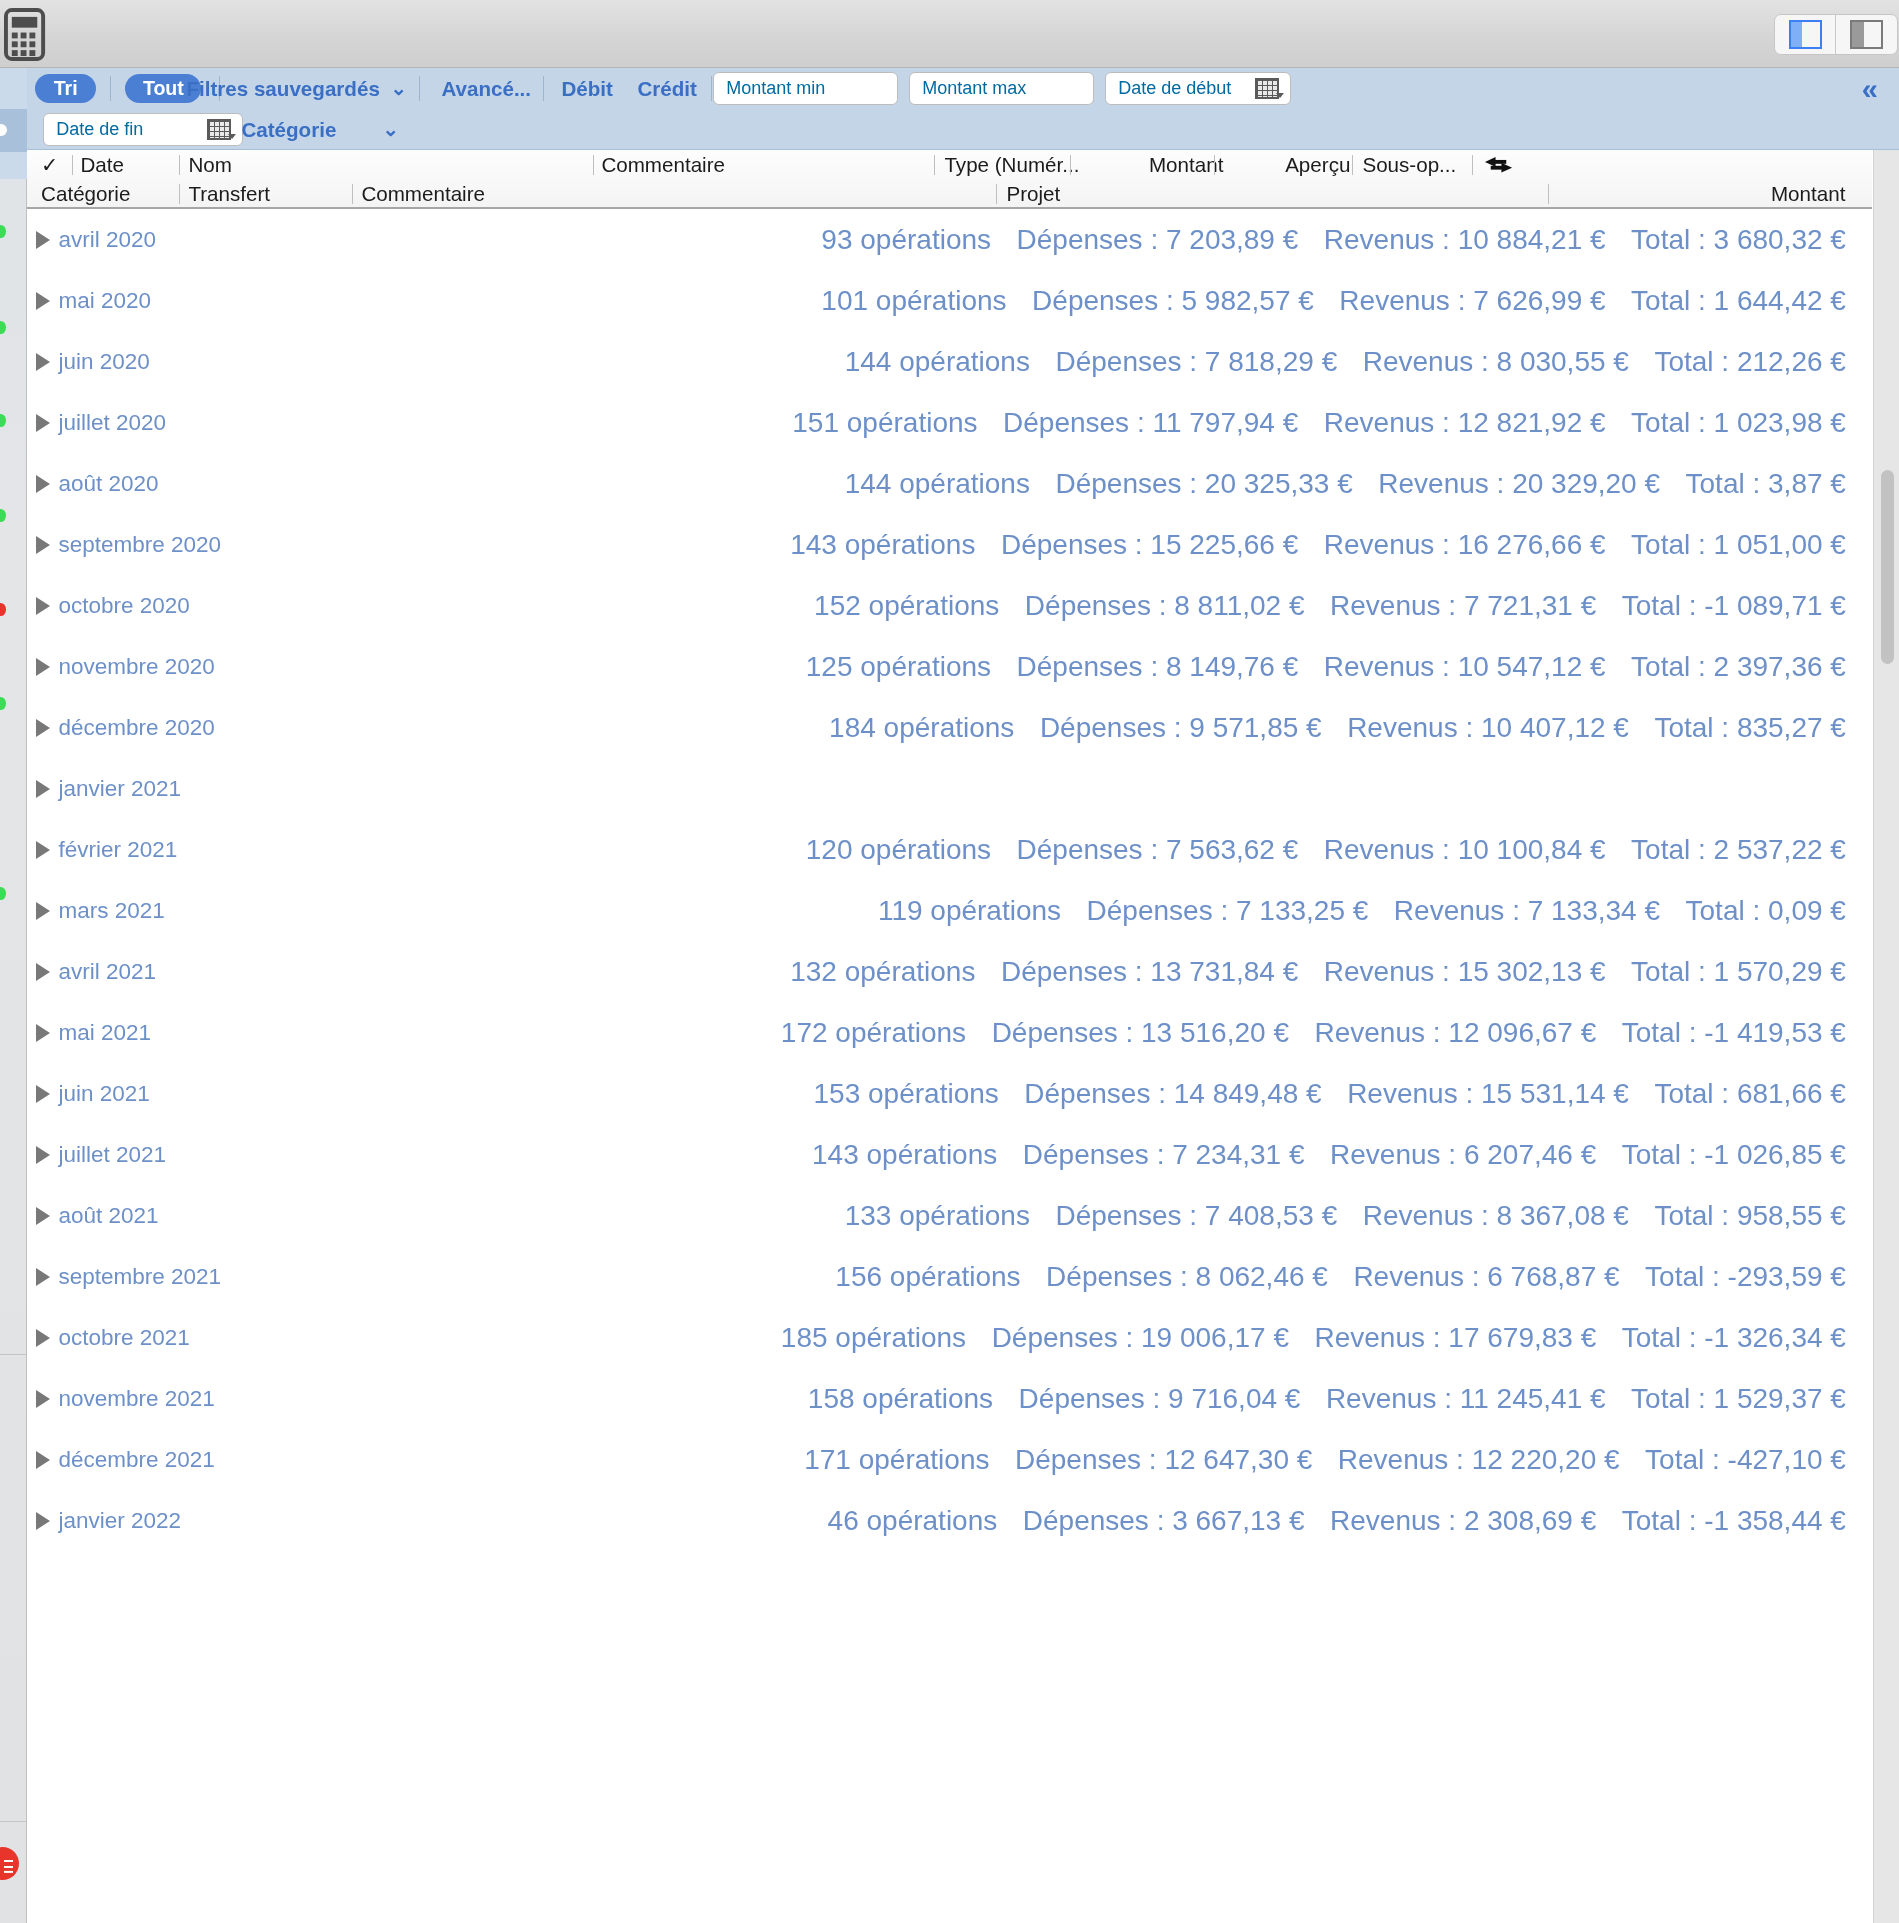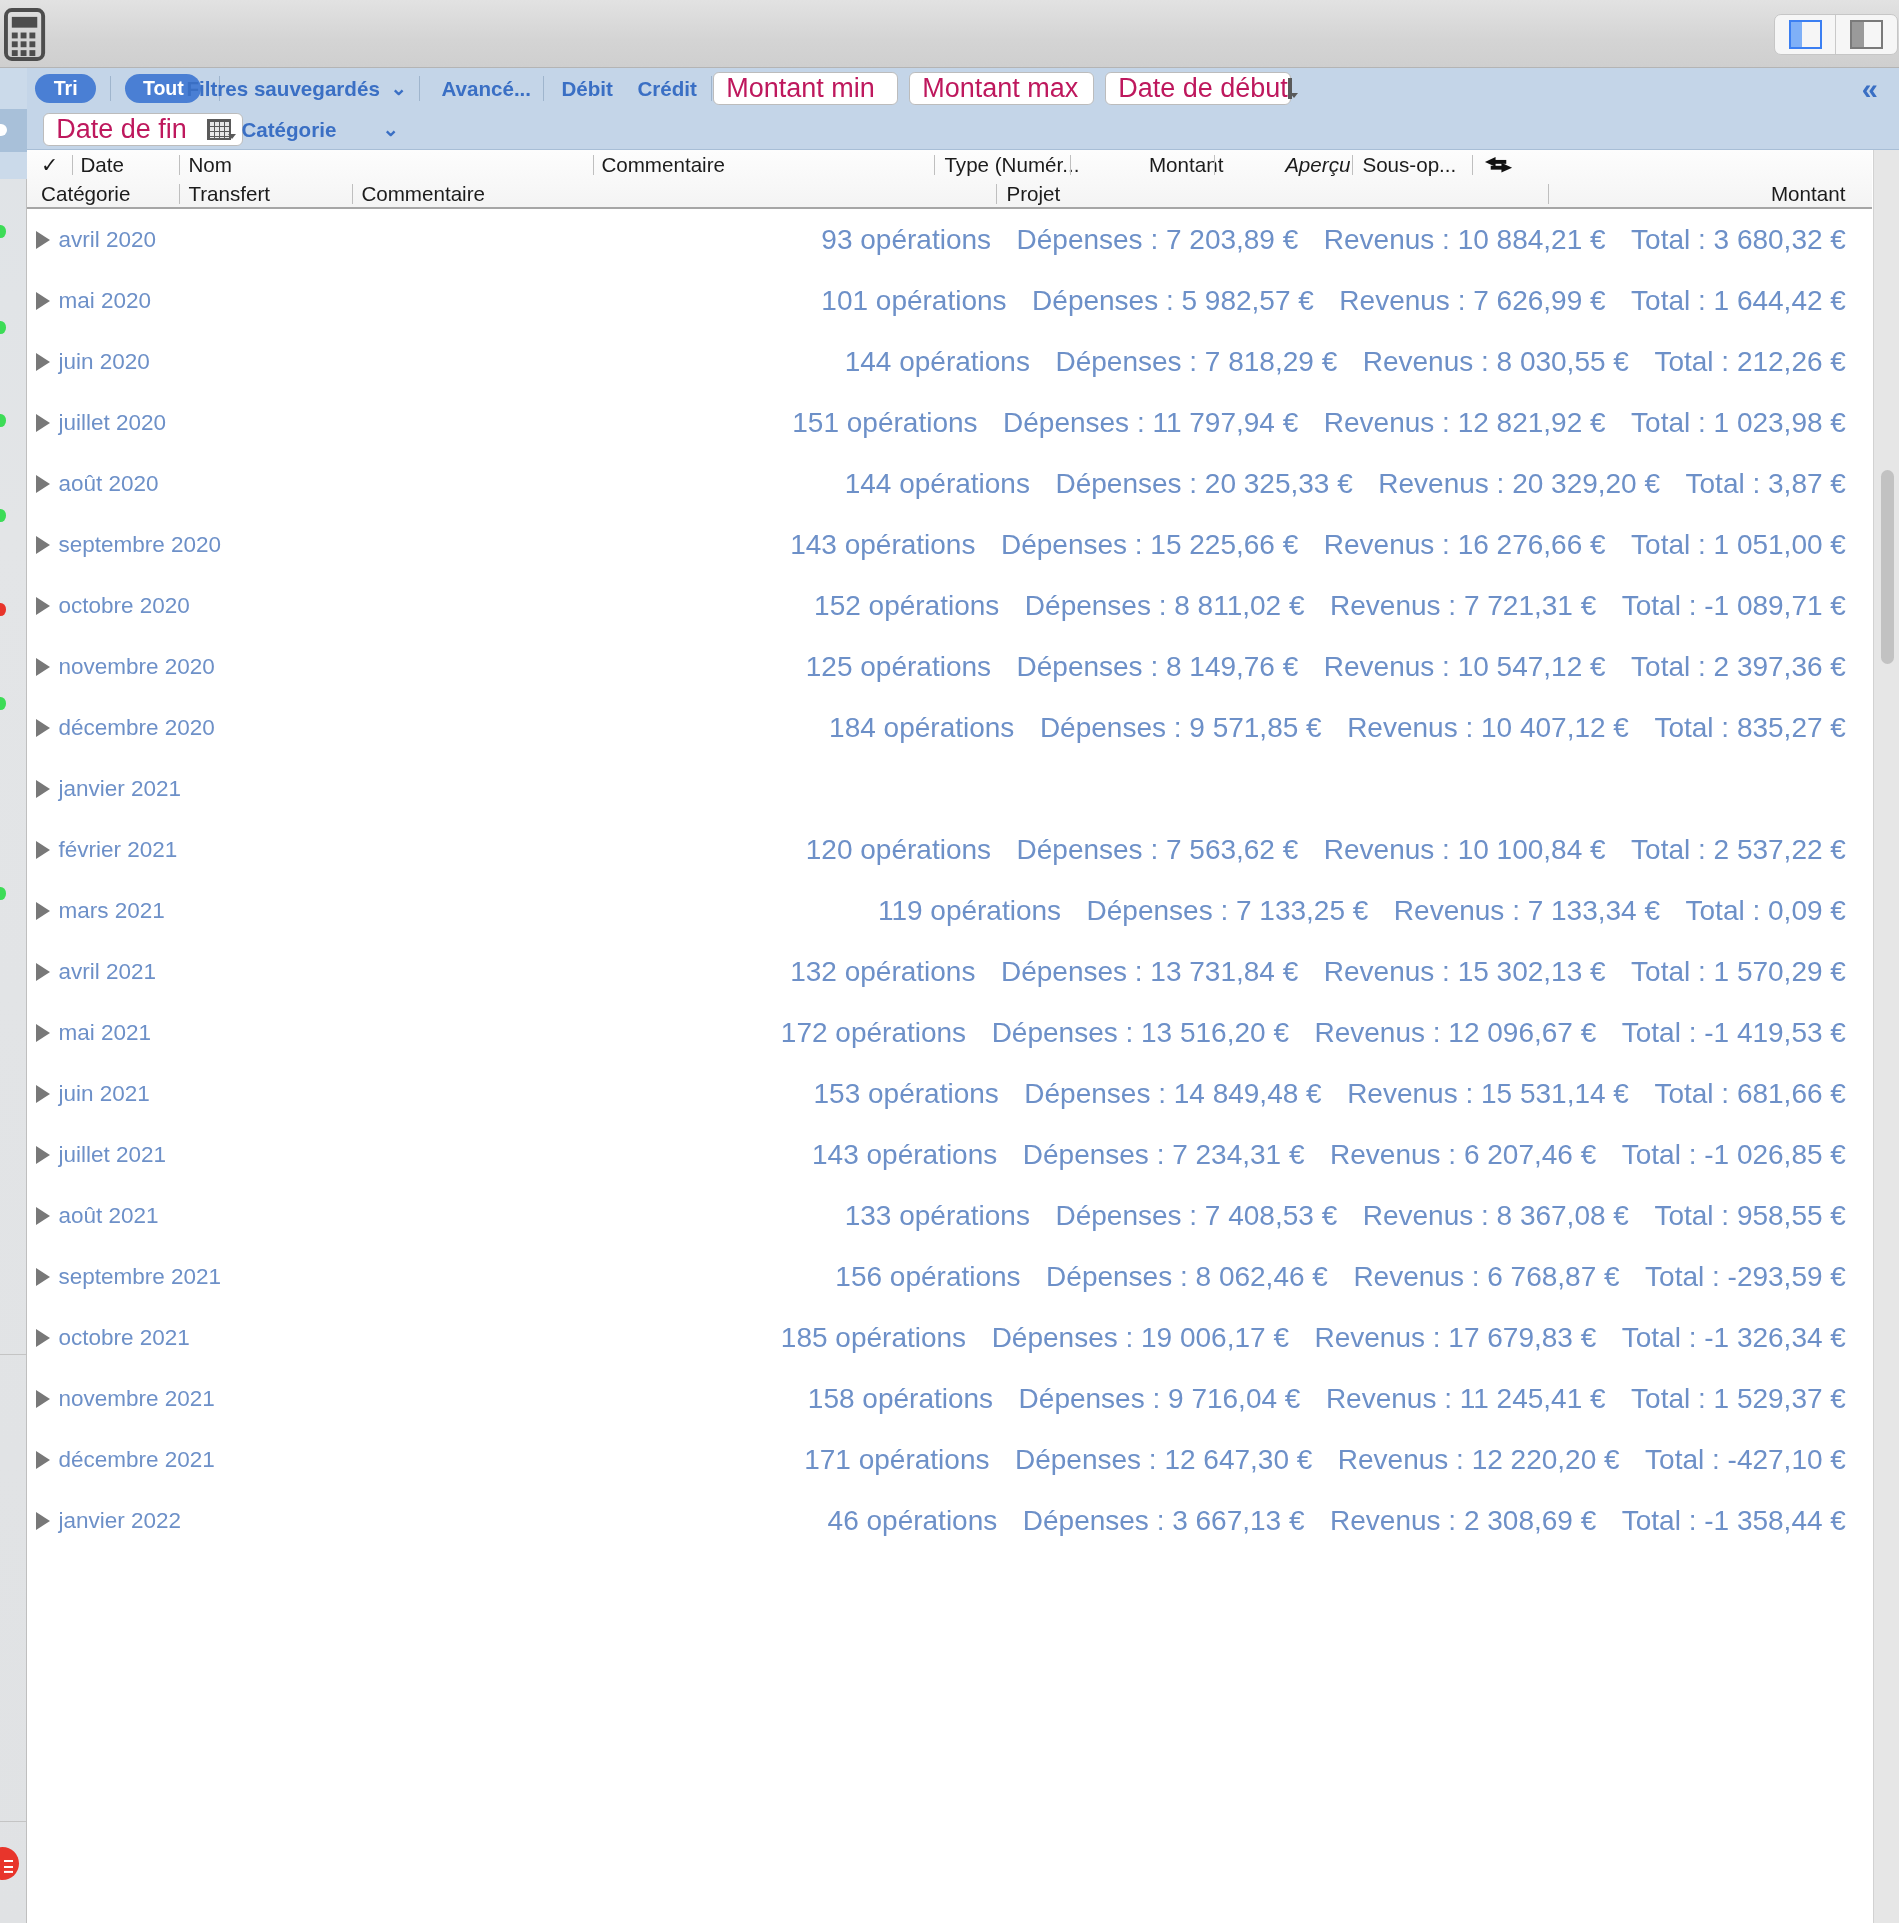--- a/index.html
+++ b/index.html
@@ -150,22 +150,22 @@
   .field {
     position: absolute;
     height: 33px;
     background: #ffffff;
     border: 1px solid #bcbcbc;
     border-radius: 5.9px;
     display: flex; align-items: center;
     padding: 0 11.8px;
   }
   .field .ph {
-    color: #be185d;
-    font-size: 27px;
+    color: #0369a1;
+    font-size: 18px;
     font-family: "Liberation Sans", sans-serif;
     white-space: nowrap;
   }
   .cal-glyph {
     margin-left: auto;
     width: 23.5px; height: 21.6px;
     border: 2px solid #5a5a5a;
     background:
       repeating-linear-gradient(to right, #5a5a5a 0 1px, transparent 1px 4.9px),
       repeating-linear-gradient(to bottom, #5a5a5a 0 1px, transparent 1px 4.9px),
@@ -375,21 +375,21 @@
       <span class="hcell" style="left:53px;">Date</span>
       <span class="hsep" style="left:152px;"></span>
       <span class="hcell" style="left:161px;">Nom</span>
       <span class="hsep" style="left:566px;"></span>
       <span class="hcell" style="left:574px;">Commentaire</span>
       <span class="hsep" style="left:907px;"></span>
       <span class="hcell" style="left:917px;">Type (Numér...</span>
       <span class="hsep" style="left:1043px;"></span>
       <span class="hcell r" style="left:1000px; width:196px; text-align:right;">Montant</span>
       <span class="hsep" style="left:1187px;"></span>
-      <span class="hcell r" style="left:1147px; width:176px; text-align:right;font-style:italic;">Aperçu</span>
+      <span class="hcell r" style="left:1147px; width:176px; text-align:right;">Aperçu</span>
       <span class="hsep" style="left:1325px;"></span>
       <span class="hcell" style="left:1335px;">Sous-op...</span>
       <span class="hsep" style="left:1445px;"></span>
       <svg class="swap-glyph" style="left:1455px;" viewBox="0 0 34 22">
         <path d="M14 3 L3 8 L14 13 Z" fill="#111"></path>
         <rect x="12" y="6" width="13" height="4" fill="#111"></rect>
         <path d="M20 9 L31 14 L20 19 Z" fill="#111"></path>
         <rect x="9" y="12" width="13" height="4" fill="#111"></rect>
       </svg>
     </div>

